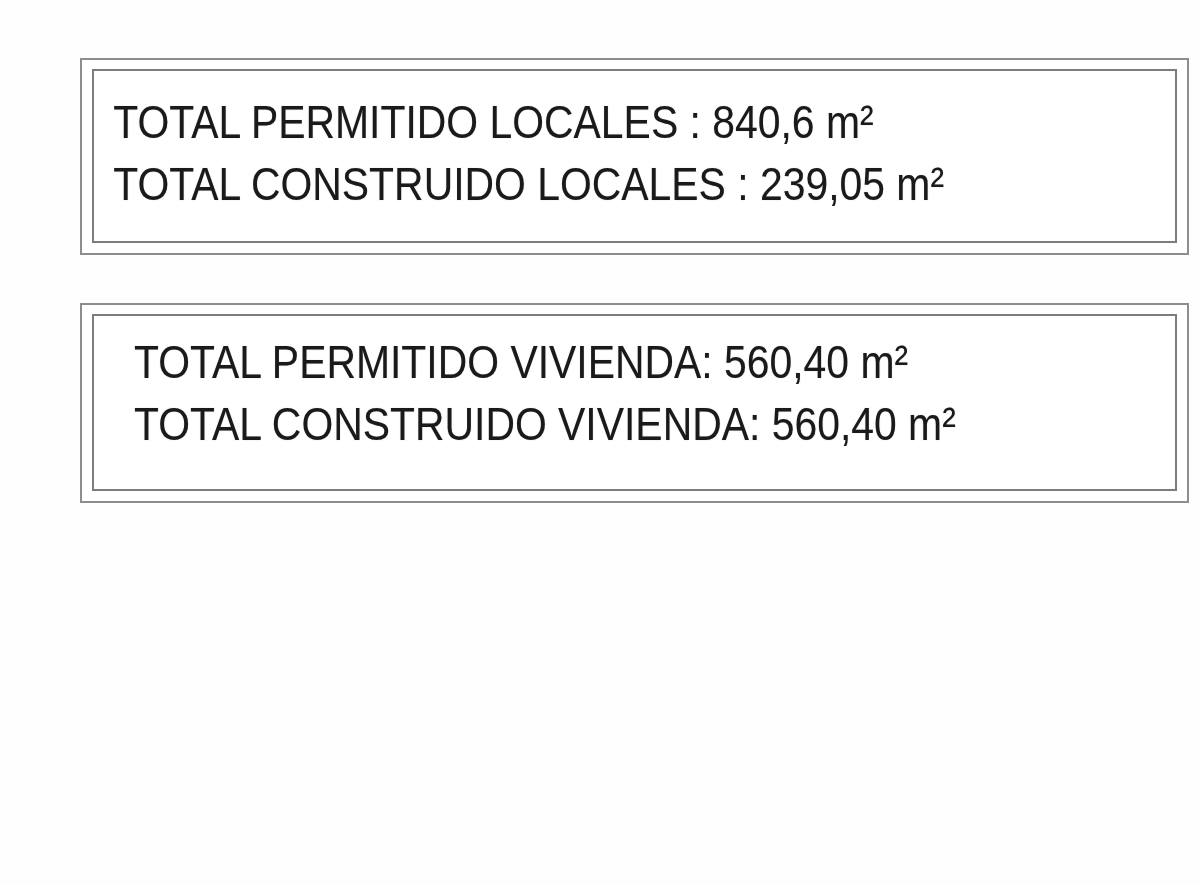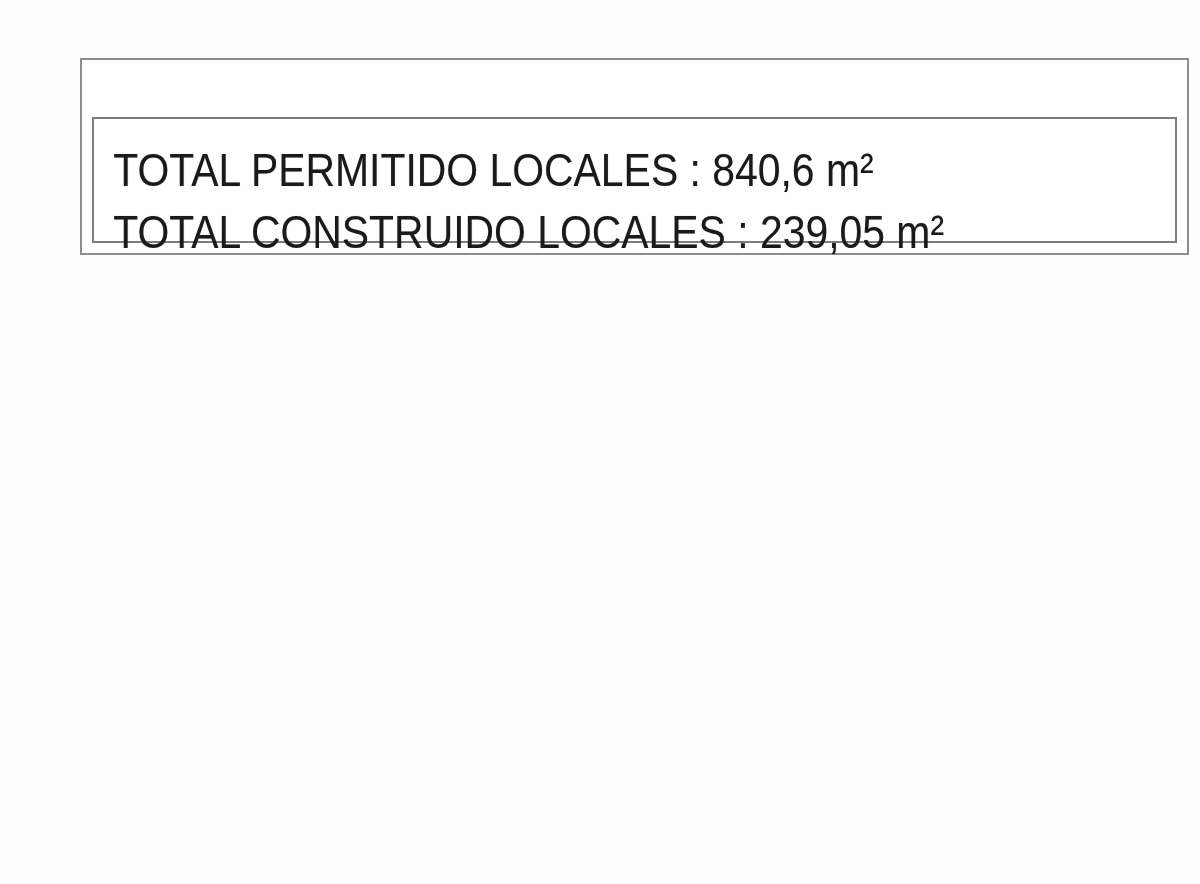--- a/index.html
+++ b/index.html
@@ -27,21 +27,20 @@
     border: 2px solid #8d8d8d;
     background: #ffffff;
   }
   .panel-inner {
     position: absolute;
     left: 10px;
     top: 9px;
     right: 10px;
     bottom: 10px;
     border: 2px solid #7d7d7d;
-    margin-top: 48px;
   }
   .panel-text {
     transform: scaleX(0.87);
     transform-origin: left top;
   }
   .line {
     font-size: 47px;
     line-height: 62px;
     color: #1a1a1a;
     white-space: pre;
@@ -61,15 +60,23 @@
 
   <div class="panel p1">
     <div class="panel-inner">
       <div class="panel-text">
         <div class="line">TOTAL PERMITIDO LOCALES : 840,6 m²</div>
         <div class="line">TOTAL CONSTRUIDO LOCALES : 239,05 m²</div>
       </div>
     </div>
   </div>
 
+  <div class="panel p2">
+    <div class="panel-inner">
+      <div class="panel-text">
+        <div class="line">TOTAL PERMITIDO VIVIENDA: 560,40 m²</div>
+        <div class="line">TOTAL CONSTRUIDO VIVIENDA: 560,40 m²</div>
+      </div>
+    </div>
+  </div>
 
 
 </div>
 
 </body></html>

